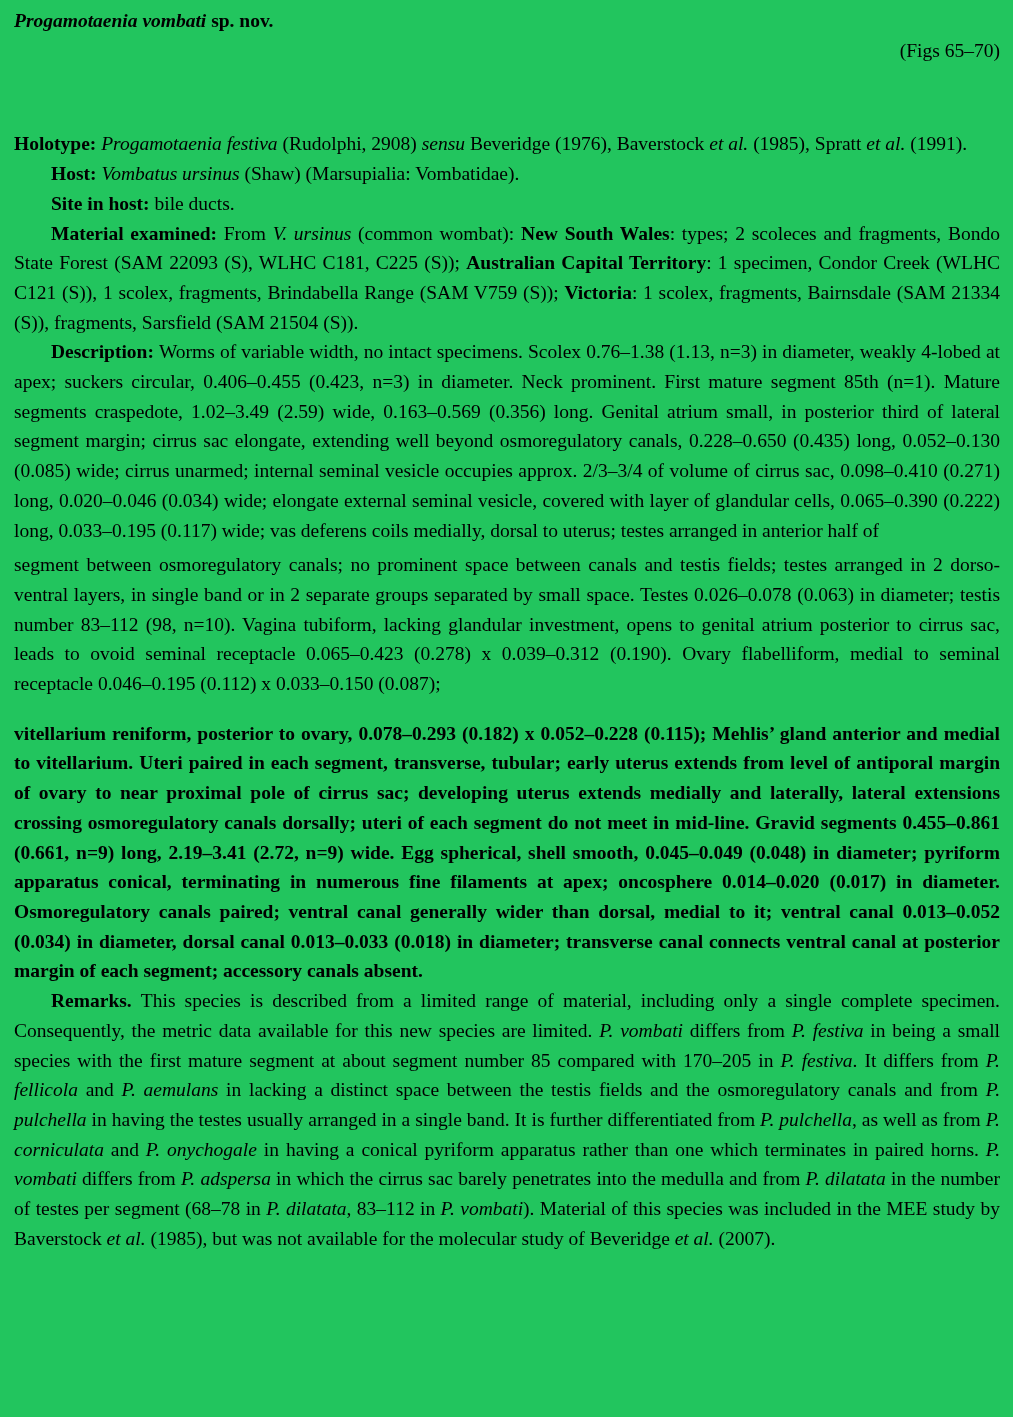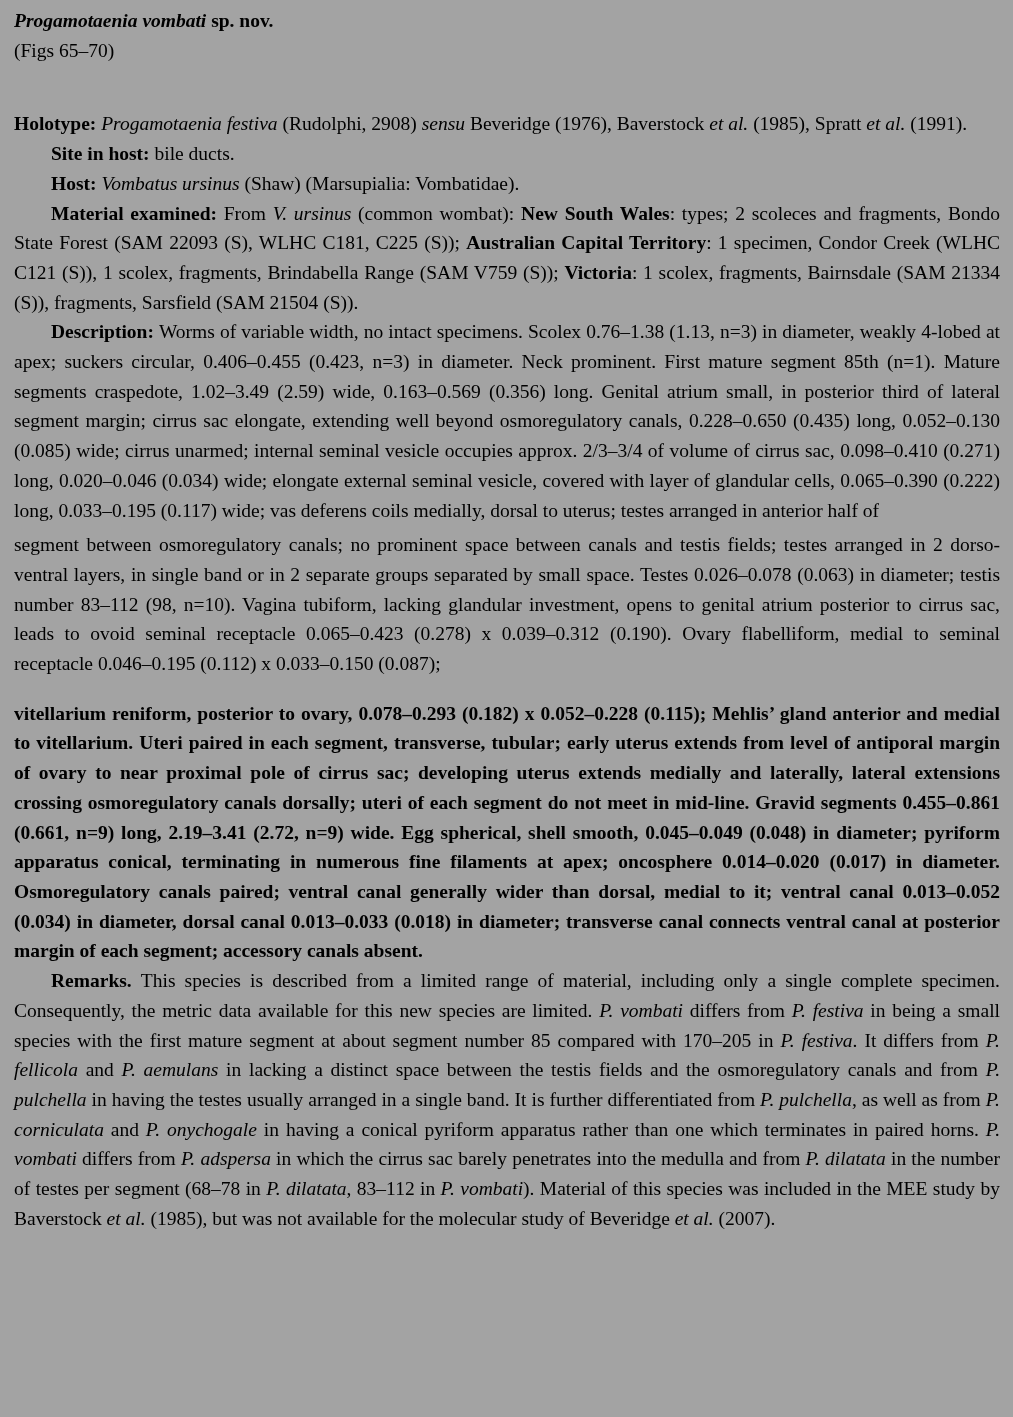--- a/index.html
+++ b/index.html
@@ -4,35 +4,35 @@
 <style>
   html, body {
     margin: 0;
     padding: 0;
     background: #ffffff;
   }
   .page {
     width: 1013px;
     height: 1417px;
     box-sizing: border-box;
-    background: #a3a3a3;
+    background: #22c55e;
     color: #000000;
     font-family: "Liberation Serif", serif;
     font-size: 19.5px;
     line-height: 29.7px;
     padding: 6px 13px 0 14px;
     overflow: hidden;
   }
   .title-line {
     margin: 0;
     text-align: left;
   }
   .figs-line {
-    margin: 0 0 44px 0;
-    text-align: left;
+    margin: 0 0 64px 0;
+    text-align: right;
   }
   .para {
     margin: 0;
     text-align: justify;
   }
   .indent {
     text-indent: 37px;
   }
   .gap-sm { margin-top: 5px; }
   .gap-md { margin-top: 20px; font-weight: bold; }
@@ -43,23 +43,23 @@
 <body>
 
 <div class="page">
 
   <p class="title-line"><span class="b i">Progamotaenia vombati</span><span class="b"> sp. nov.</span></p>
 
   <p class="figs-line">(Figs 65–70)</p>
 
   <p class="para"><span class="b">Holotype: </span><span class="i">Progamotaenia festiva</span><span> (Rudolphi, 2908) </span><span class="i">sensu</span><span> Beveridge (1976), Baverstock </span><span class="i">et al.</span><span> (1985), Spratt </span><span class="i">et al.</span><span> (1991).</span></p>
 
+  <p class="para indent"><span class="b">Host: </span><span class="i">Vombatus ursinus</span><span> (Shaw) (Marsupialia: Vombatidae).</span></p>
+
   <p class="para indent"><span class="b">Site in host: </span><span>bile ducts.</span></p>
-
-  <p class="para indent"><span class="b">Host: </span><span class="i">Vombatus ursinus</span><span> (Shaw) (Marsupialia: Vombatidae).</span></p>
 
 
 
   <p class="para indent"><span class="b">Material examined: </span><span>From </span><span class="i">V. ursinus</span><span> (common wombat): </span><span class="b">New South Wales</span><span>: types; 2 scoleces and fragments, Bondo State Forest (SAM 22093 (S), WLHC C181, C225 (S)); </span><span class="b">Australian Capital Territory</span><span>: 1 specimen, Condor Creek (WLHC C121 (S)), 1 scolex, fragments, Brindabella Range (SAM V759 (S)); </span><span class="b">Victoria</span><span>: 1 scolex, fragments, Bairnsdale (SAM 21334 (S)), fragments, Sarsfield (SAM 21504 (S)).</span></p>
 
   <p class="para indent"><span class="b">Description: </span><span>Worms of variable width, no intact specimens. Scolex 0.76–1.38 (1.13, n=3) in diameter, weakly 4-lobed at apex; suckers circular, 0.406–0.455 (0.423, n=3) in diameter. Neck prominent. First mature segment 85th (n=1). Mature segments craspedote, 1.02–3.49 (2.59) wide, 0.163–0.569 (0.356) long. Genital atrium small, in posterior third of lateral segment margin; cirrus sac elongate, extending well beyond osmoregulatory canals, 0.228–0.650 (0.435) long, 0.052–0.130 (0.085) wide; cirrus unarmed; internal seminal vesicle occupies approx. 2/3–3/4 of volume of cirrus sac, 0.098–0.410 (0.271) long, 0.020–0.046 (0.034) wide; elongate external seminal vesicle, covered with layer of glandular cells, 0.065–0.390 (0.222) long, 0.033–0.195 (0.117) wide; vas deferens coils medially, dorsal to uterus; testes arranged in anterior half of</span></p>
 
   <p class="para gap-sm"><span>segment between osmoregulatory canals; no prominent space between canals and testis fields; testes arranged in 2 dorso-ventral layers, in single band or in 2 separate groups separated by small space. Testes 0.026–0.078 (0.063) in diameter; testis number 83–112 (98, n=10). Vagina tubiform, lacking glandular investment, opens to genital atrium posterior to cirrus sac, leads to ovoid seminal receptacle 0.065–0.423 (0.278) x 0.039–0.312 (0.190). Ovary flabelliform, medial to seminal receptacle 0.046–0.195 (0.112) x 0.033–0.150 (0.087);</span></p>
 
   <p class="para gap-md"><span>vitellarium reniform, posterior to ovary, 0.078–0.293 (0.182) x 0.052–0.228 (0.115); Mehlis’ gland anterior and medial to vitellarium. Uteri paired in each segment, transverse, tubular; early uterus extends from level of antiporal margin of ovary to near proximal pole of cirrus sac; developing uterus extends medially and laterally, lateral extensions crossing osmoregulatory canals dorsally; uteri of each segment do not meet in mid-line. Gravid segments 0.455–0.861 (0.661, n=9) long, 2.19–3.41 (2.72, n=9) wide. Egg spherical, shell smooth, 0.045–0.049 (0.048) in diameter; pyriform apparatus conical, terminating in numerous fine filaments at apex; oncosphere 0.014–0.020 (0.017) in diameter. Osmoregulatory canals paired; ventral canal generally wider than dorsal, medial to it; ventral canal 0.013–0.052 (0.034) in diameter, dorsal canal 0.013–0.033 (0.018) in diameter; transverse canal connects ventral canal at posterior margin of each segment; accessory canals absent.</span></p>

